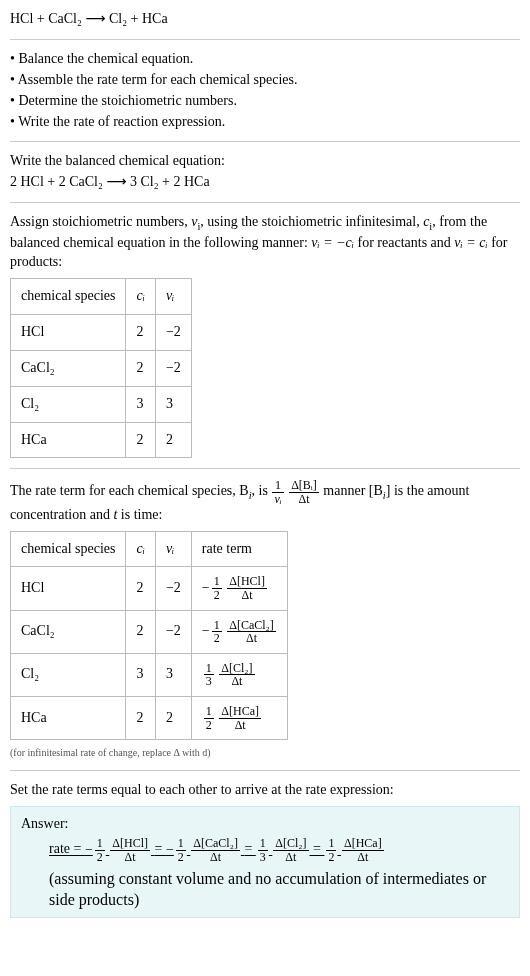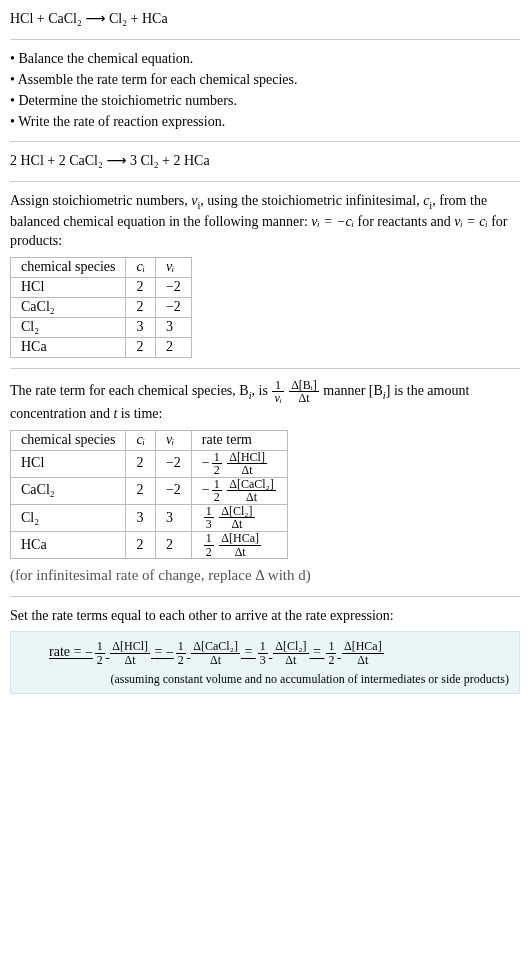--- a/index.html
+++ b/index.html
@@ -20,52 +20,52 @@
   }
   .section p { margin: 2px 0; }
   .eq { margin: 2px 0; }
   sub { font-size: 0.75em; }
   table.data {
     border-collapse: collapse;
     margin: 6px 0;
   }
   table.data th, table.data td {
     border: 1px solid #bbb;
-    padding: 0 10px;
+    padding: 8px 10px;
     text-align: left;
     font-weight: normal;
     font-size: 14px;
   }
   table.data th { background: #fff; }
   .frac {
     display: inline-block;
     vertical-align: middle;
     text-align: center;
     font-size: 12px;
     line-height: 1.05;
     margin: 0 1px;
   }
   .frac .num { display: block; border-bottom: 1px solid #000; padding: 0 2px; }
   .frac .den { display: block; padding: 0 2px; }
   .minus { margin-right: 1px; }
   .rate-cell { white-space: nowrap; }
   .footnote {
-    font-size: 15px;
+    font-size: 10px;
     color: #555;
     margin-top: 2px;
   }
   .answer-box {
     background: #e9f6f8;
     border: 1px solid #cfe8ec;
     padding: 8px 10px 6px;
     margin-top: 6px;
   }
   .answer-box .label { margin-bottom: 4px; }
   .answer-box .rate-line { padding-left: 28px; white-space: nowrap; text-decoration: underline; }
-  .answer-box .note { padding-left: 28px; font-size: 12px; margin-top: 4px; text-align: right; }
+  .answer-box .note { padding-left: 28px; font-size: 16px; margin-top: 4px; }
   .ital { font-style: italic; }
 </style>
 </head>
 <body>
 
 <div class="section">
   <p class="eq">HCl + CaCl₂ ⟶ Cl₂ + HCa</p>
 </div>
 
 <hr>
@@ -73,20 +73,21 @@
 <div class="section">
   <p>• Balance the chemical equation.</p>
   <p>• Assemble the rate term for each chemical species.</p>
   <p>• Determine the stoichiometric numbers.</p>
   <p>• Write the rate of reaction expression.</p>
 </div>
 
 <hr>
 
 <div class="section">
+  <p>Write the balanced chemical equation:</p>
   <p class="eq">2 HCl + 2 CaCl₂ ⟶ 3 Cl₂ + 2 HCa</p>
 </div>
 
 <hr>
 
 <div class="section">
   <p>
     <span>Assign stoichiometric numbers, </span><span class="ital">ν</span><sub>i</sub><span>, using the stoichiometric infinitesimal, </span><span class="ital">c</span><sub>i</sub><span>, from the balanced chemical equation in the following manner: </span><span class="ital">νᵢ = −cᵢ</span><span> for reactants and </span><span class="ital">νᵢ = cᵢ</span><span> for products:</span>
   </p>
   <table class="data">
@@ -183,20 +184,21 @@
   </tbody>
     </table>
   <div class="footnote">(for infinitesimal rate of change, replace Δ with d)</div>
 </div>
 
 <hr>
 
 <div class="section">
   <p>Set the rate terms equal to each other to arrive at the rate expression:</p>
   <div class="answer-box">
+    <div class="label">Answer:</div>
     <div class="rate-line">
       <span>rate = </span>
       <span class="minus">−</span><span class="frac"><span class="num">1</span><span class="den">2</span></span>
       <span class="frac"><span class="num">Δ[HCl]</span><span class="den">Δt</span></span>
       <span> = </span>
       <span class="minus">−</span><span class="frac"><span class="num">1</span><span class="den">2</span></span>
       <span class="frac"><span class="num">Δ[CaCl₂]</span><span class="den">Δt</span></span>
       <span> = </span>
       <span class="minus"></span><span class="frac"><span class="num">1</span><span class="den">3</span></span>
       <span class="frac"><span class="num">Δ[Cl₂]</span><span class="den">Δt</span></span>

